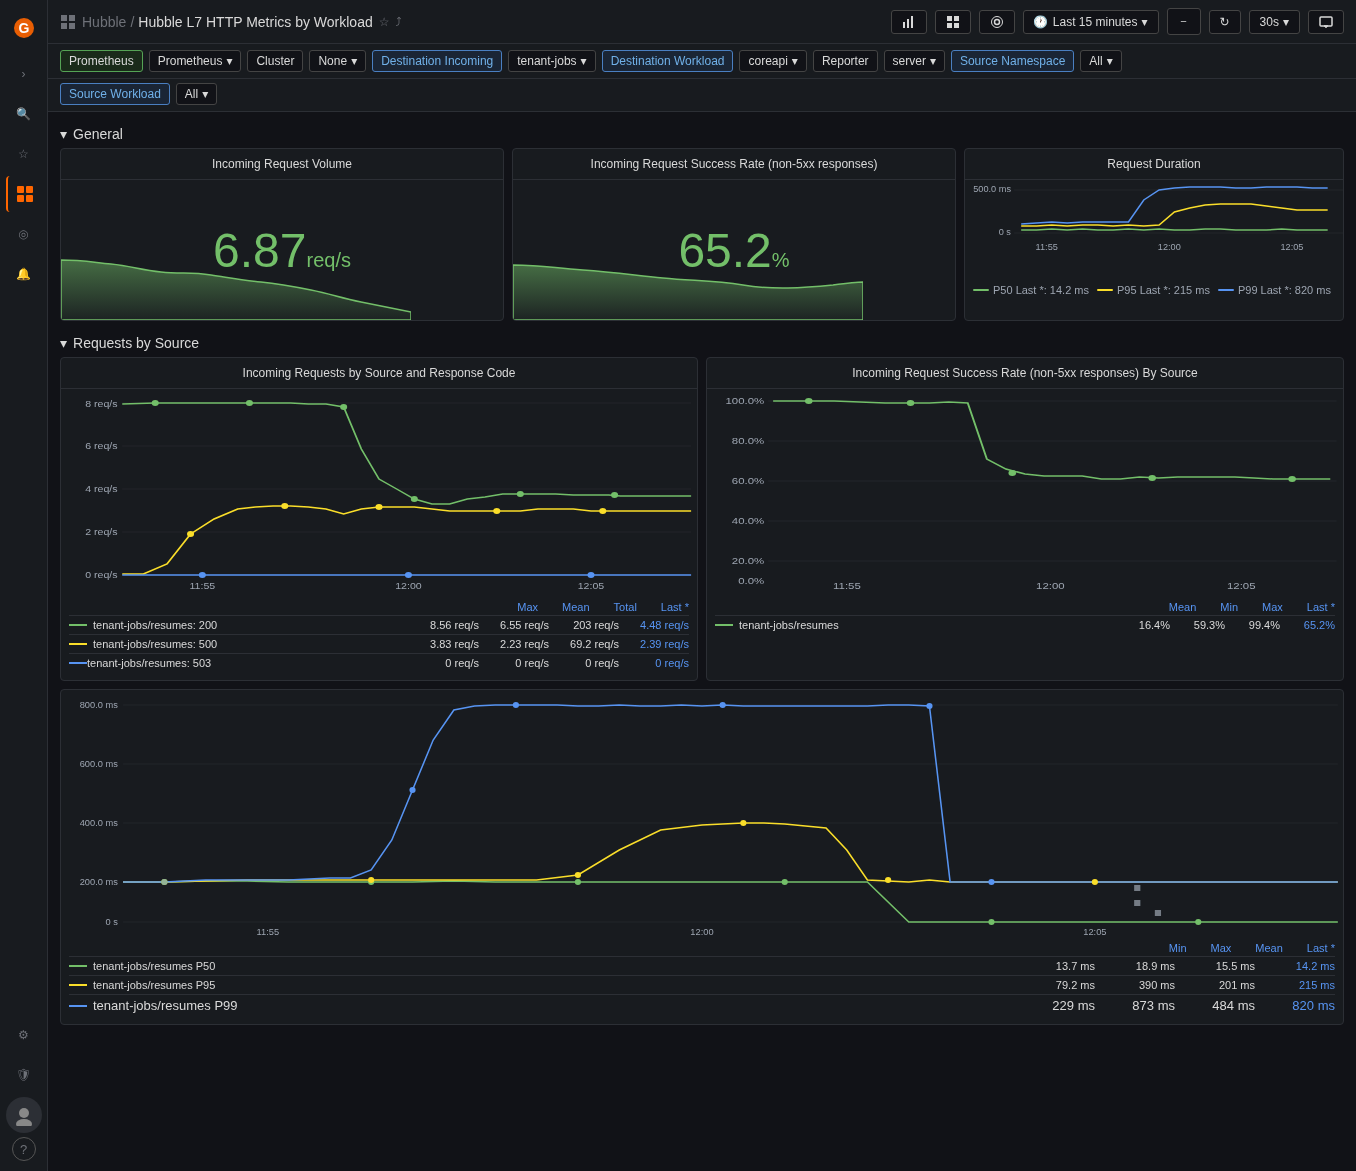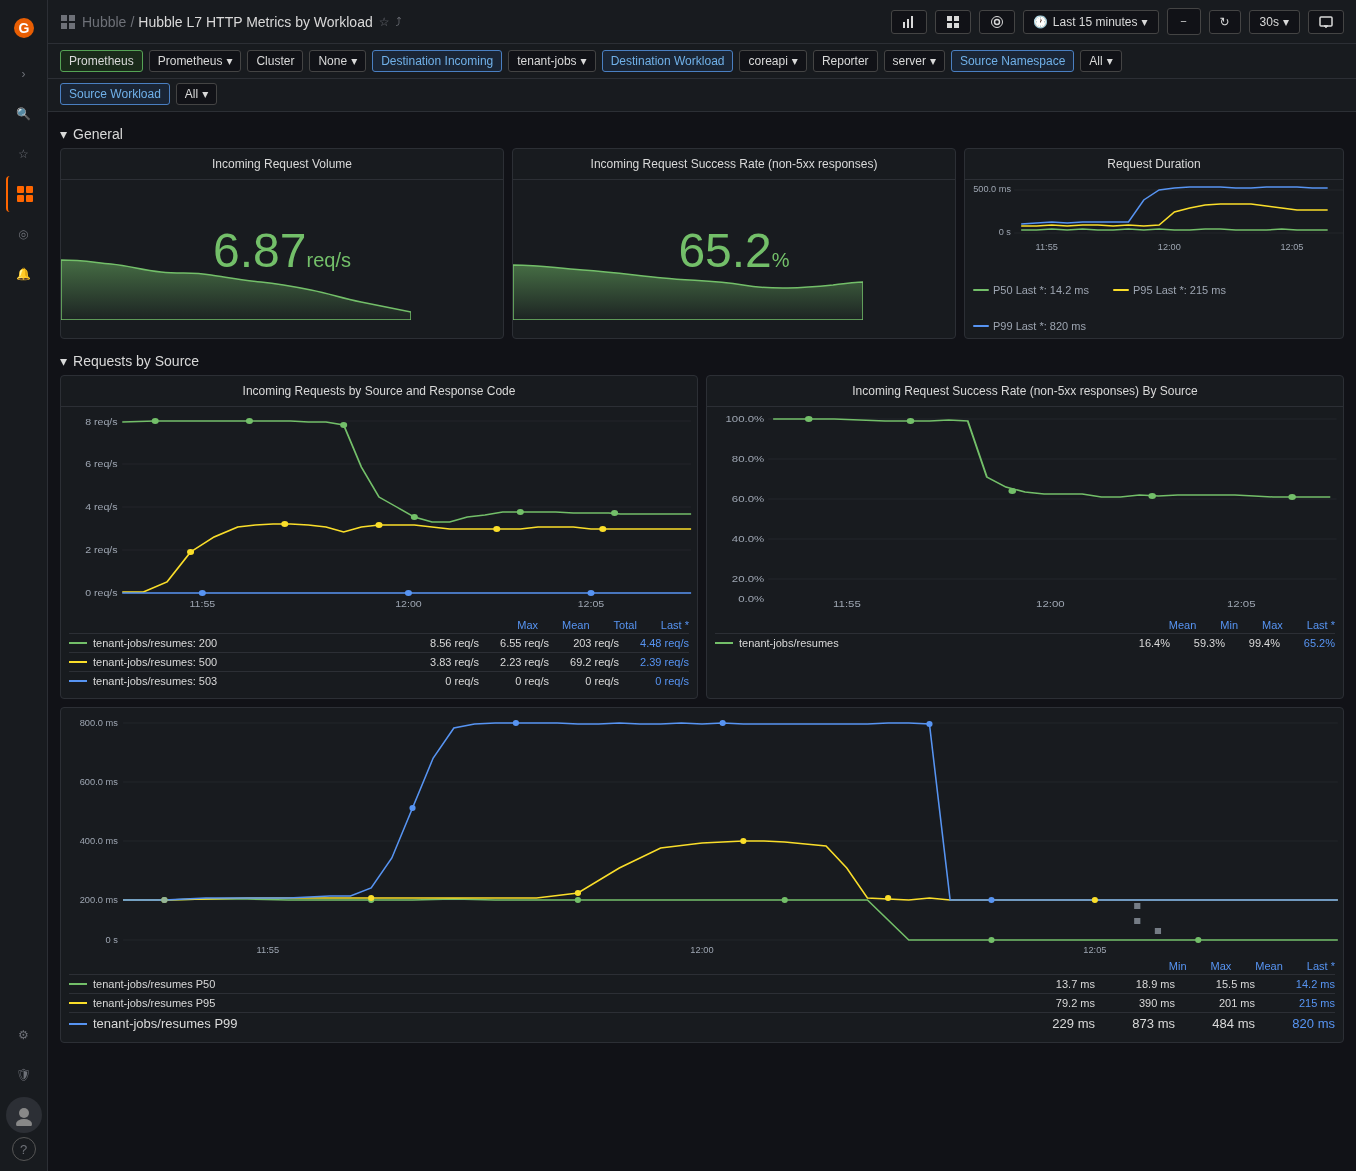--- a/index.html
+++ b/index.html
@@ -194,21 +194,21 @@
       height: 70px;
     }
 
     
     .legend {
       padding: 4px 8px 6px;
       font-size: 11px;
       color: #9da5b1;
       display: flex;
       flex-wrap: wrap;
-      gap: 24px;
+      gap: 8px;
     }
     .legend-item {
       display: flex;
       align-items: center;
       gap: 4px;
     }
     .legend-dot {
       width: 10px;
       height: 2px;
       border-radius: 1px;
@@ -535,21 +535,21 @@
               <div style="width:18px; height:2px; background:#fade2a;"></div>
               <span>tenant-jobs/resumes: 500</span>
             </div>
             <span style="width:70px; text-align:right;">3.83 req/s</span>
             <span style="width:70px; text-align:right;">2.23 req/s</span>
             <span style="width:70px; text-align:right;">69.2 req/s</span>
             <span style="width:70px; text-align:right; color:#5794f2;">2.39 req/s</span>
           </div>
 
           <div style="display:flex; align-items:center; padding: 3px 0; border-top:1px solid #2c2f35; font-size:11px;">
-            <div style="display:flex; align-items:center; gap:6px; flex:1;">
+            <div style="display:flex; align-items:center; gap:0; flex:1;">
               <div style="width:18px; height:2px; background:#5794f2;"></div>
               <span>tenant-jobs/resumes: 503</span>
             </div>
             <span style="width:70px; text-align:right;">0 req/s</span>
             <span style="width:70px; text-align:right;">0 req/s</span>
             <span style="width:70px; text-align:right;">0 req/s</span>
             <span style="width:70px; text-align:right; color:#5794f2;">0 req/s</span>
           </div>
         </div>
       </div>

